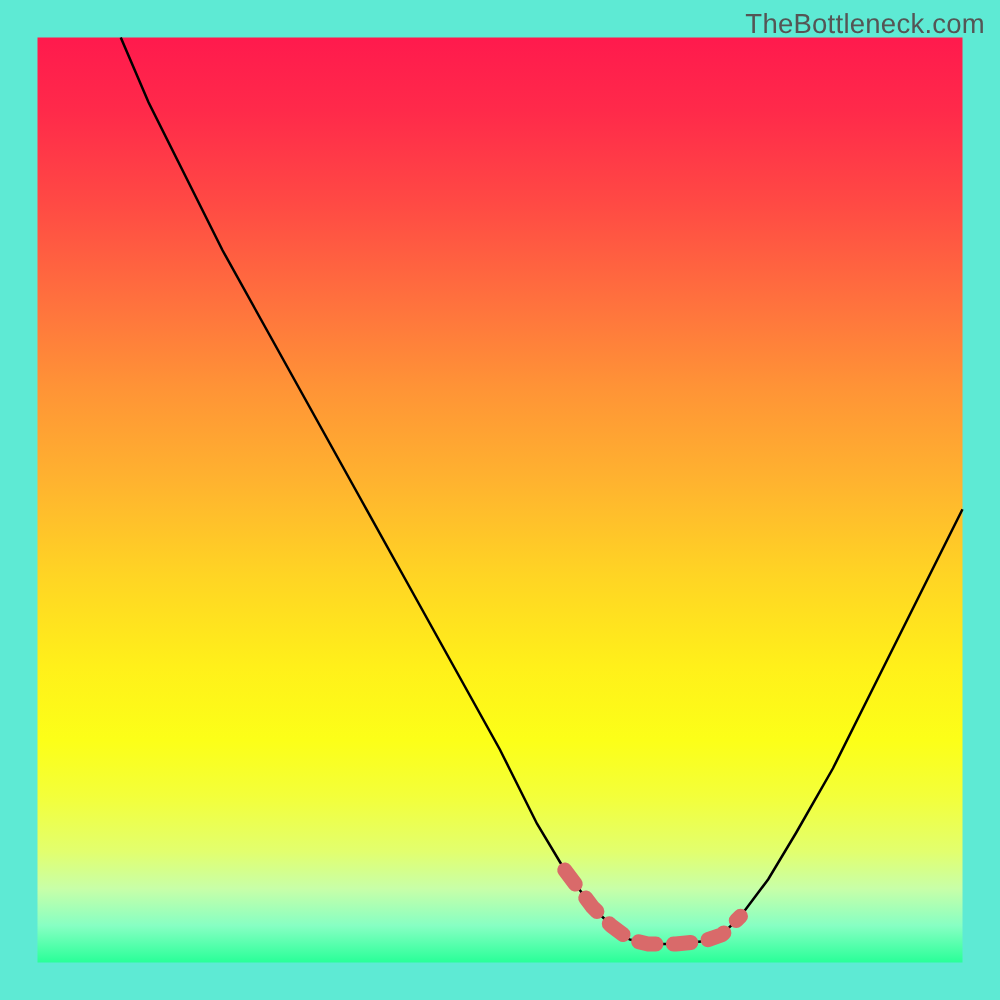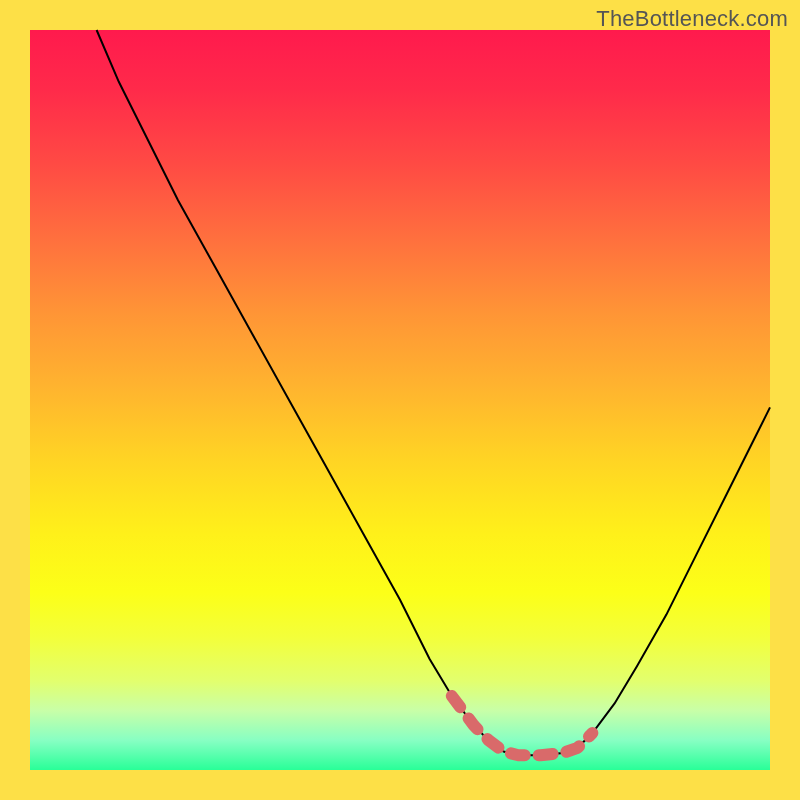--- a/index.html
+++ b/index.html
@@ -8,21 +8,21 @@
     width: 800px;
     height: 800px;
     background: #000;
     overflow: hidden;
     font-family: Arial, Helvetica, sans-serif;
   }
   .frame {
     position: relative;
     width: 800px;
     height: 800px;
-    background: #fde047;
+    background: #5eead4;
   }
   .watermark {
     position: absolute;
     top: 6px;
     right: 12px;
     color: #555;
     font-size: 22px;
     font-weight: 400;
     letter-spacing: 0.2px;
     z-index: 20;

